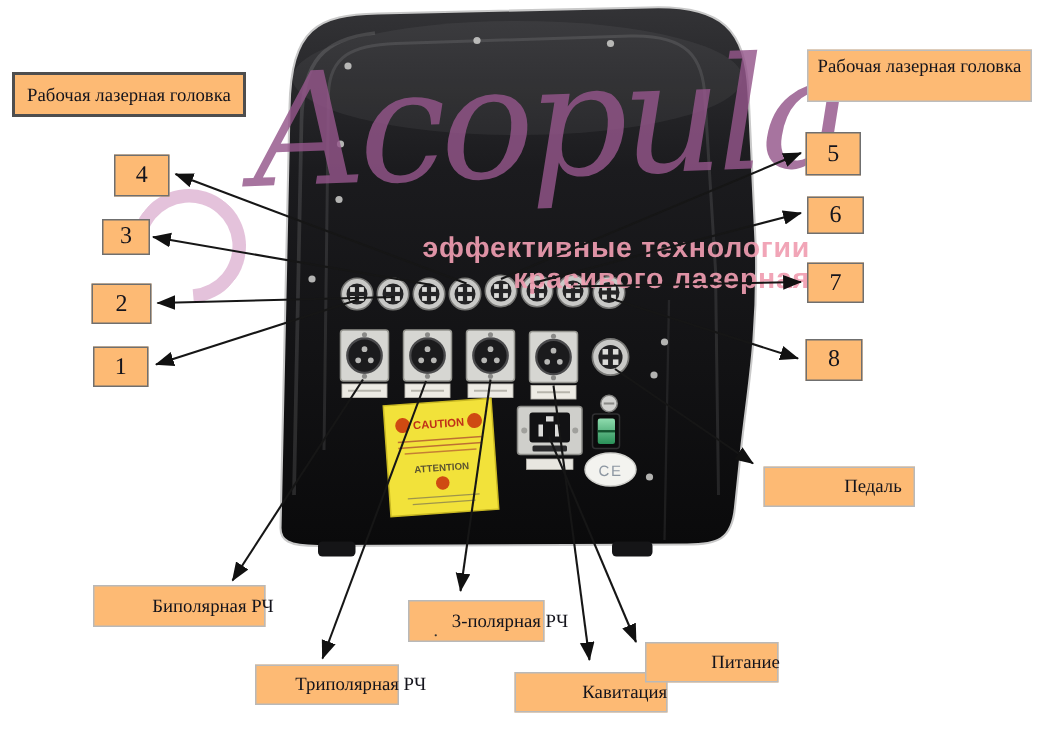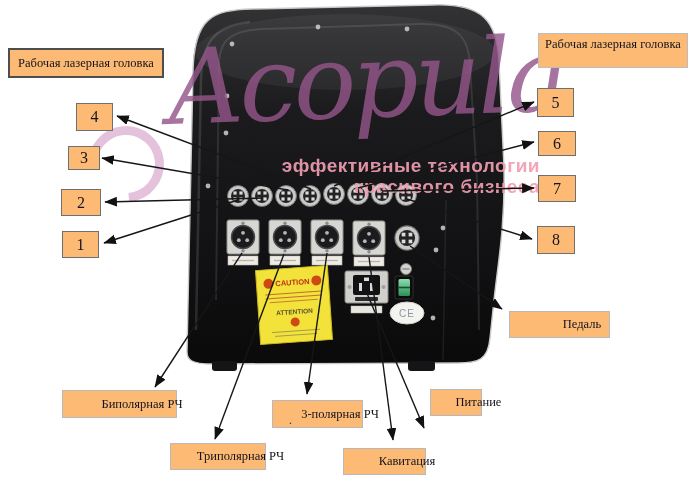--- a/index.html
+++ b/index.html
@@ -159,21 +159,21 @@
     <g>
       <ellipse cx="407" cy="313" rx="17" ry="11" fill="#f3f3ef" stroke="#cfcfcb" stroke-width="1"></ellipse>
       <text x="407" y="317" font-size="10" fill="#8d97a2" text-anchor="middle" letter-spacing="1">CE</text>
     </g>
   </svg>
 
   <div id="brand-swirl"></div>
   <div id="brand-script">Acopula</div>
   <div id="tagline">
     <div>эффективные технологии</div>
-    <div>красивого бизнеса</div>
+    <div>красивого лазерная</div>
   </div>
 
   <svg class="abs" style="left:0;top:0" width="694" height="486" viewBox="0 0 694 486">
     <defs>
       <marker id="ah" markerWidth="10" markerHeight="8" refX="8.5" refY="3.5" orient="auto">
         <path d="M0,0 L9,3.5 L0,7 Z" fill="#111111"></path>
       </marker>
     </defs>
     <g stroke="#161616" stroke-width="1.4" fill="none">
       <line x1="238" y1="200" x2="104" y2="243" marker-end="url(#ah)"></line>
@@ -205,16 +205,16 @@
   <div class="lbl numbox" style="left:538px;top:131px;width:38px;height:25px">6</div>
   <div class="lbl numbox" style="left:538px;top:175px;width:38px;height:27px">7</div>
   <div class="lbl numbox" style="left:537px;top:226px;width:38px;height:28px">8</div>
 
   <div class="lbl wordbox" style="left:62px;top:390px;width:115px;height:28px">Биполярная РЧ</div>
   <div class="lbl wordbox" style="left:170px;top:443px;width:96px;height:27px">Триполярная РЧ</div>
   <div class="lbl wordbox" style="left:272px;top:400px;width:91px;height:28px">
     <span>3-полярная РЧ</span>
     <span class="sixdot">.</span>
   </div>
-  <div class="lbl wordbox" style="left:343px;top:448px;width:83px;height:27px">Кавитация</div>
-  <div class="lbl wordbox" style="left:430px;top:389px;width:52px;height:27px">Питание</div>
+  <div class="lbl wordbox" style="left:343px;top:448px;width:102px;height:27px">Кавитация</div>
+  <div class="lbl wordbox" style="left:430px;top:428px;width:89px;height:27px">Питание</div>
   <div class="lbl wordbox" style="left:509px;top:311px;width:101px;height:27px">Педаль</div>
 </div>
 
 </body></html>

